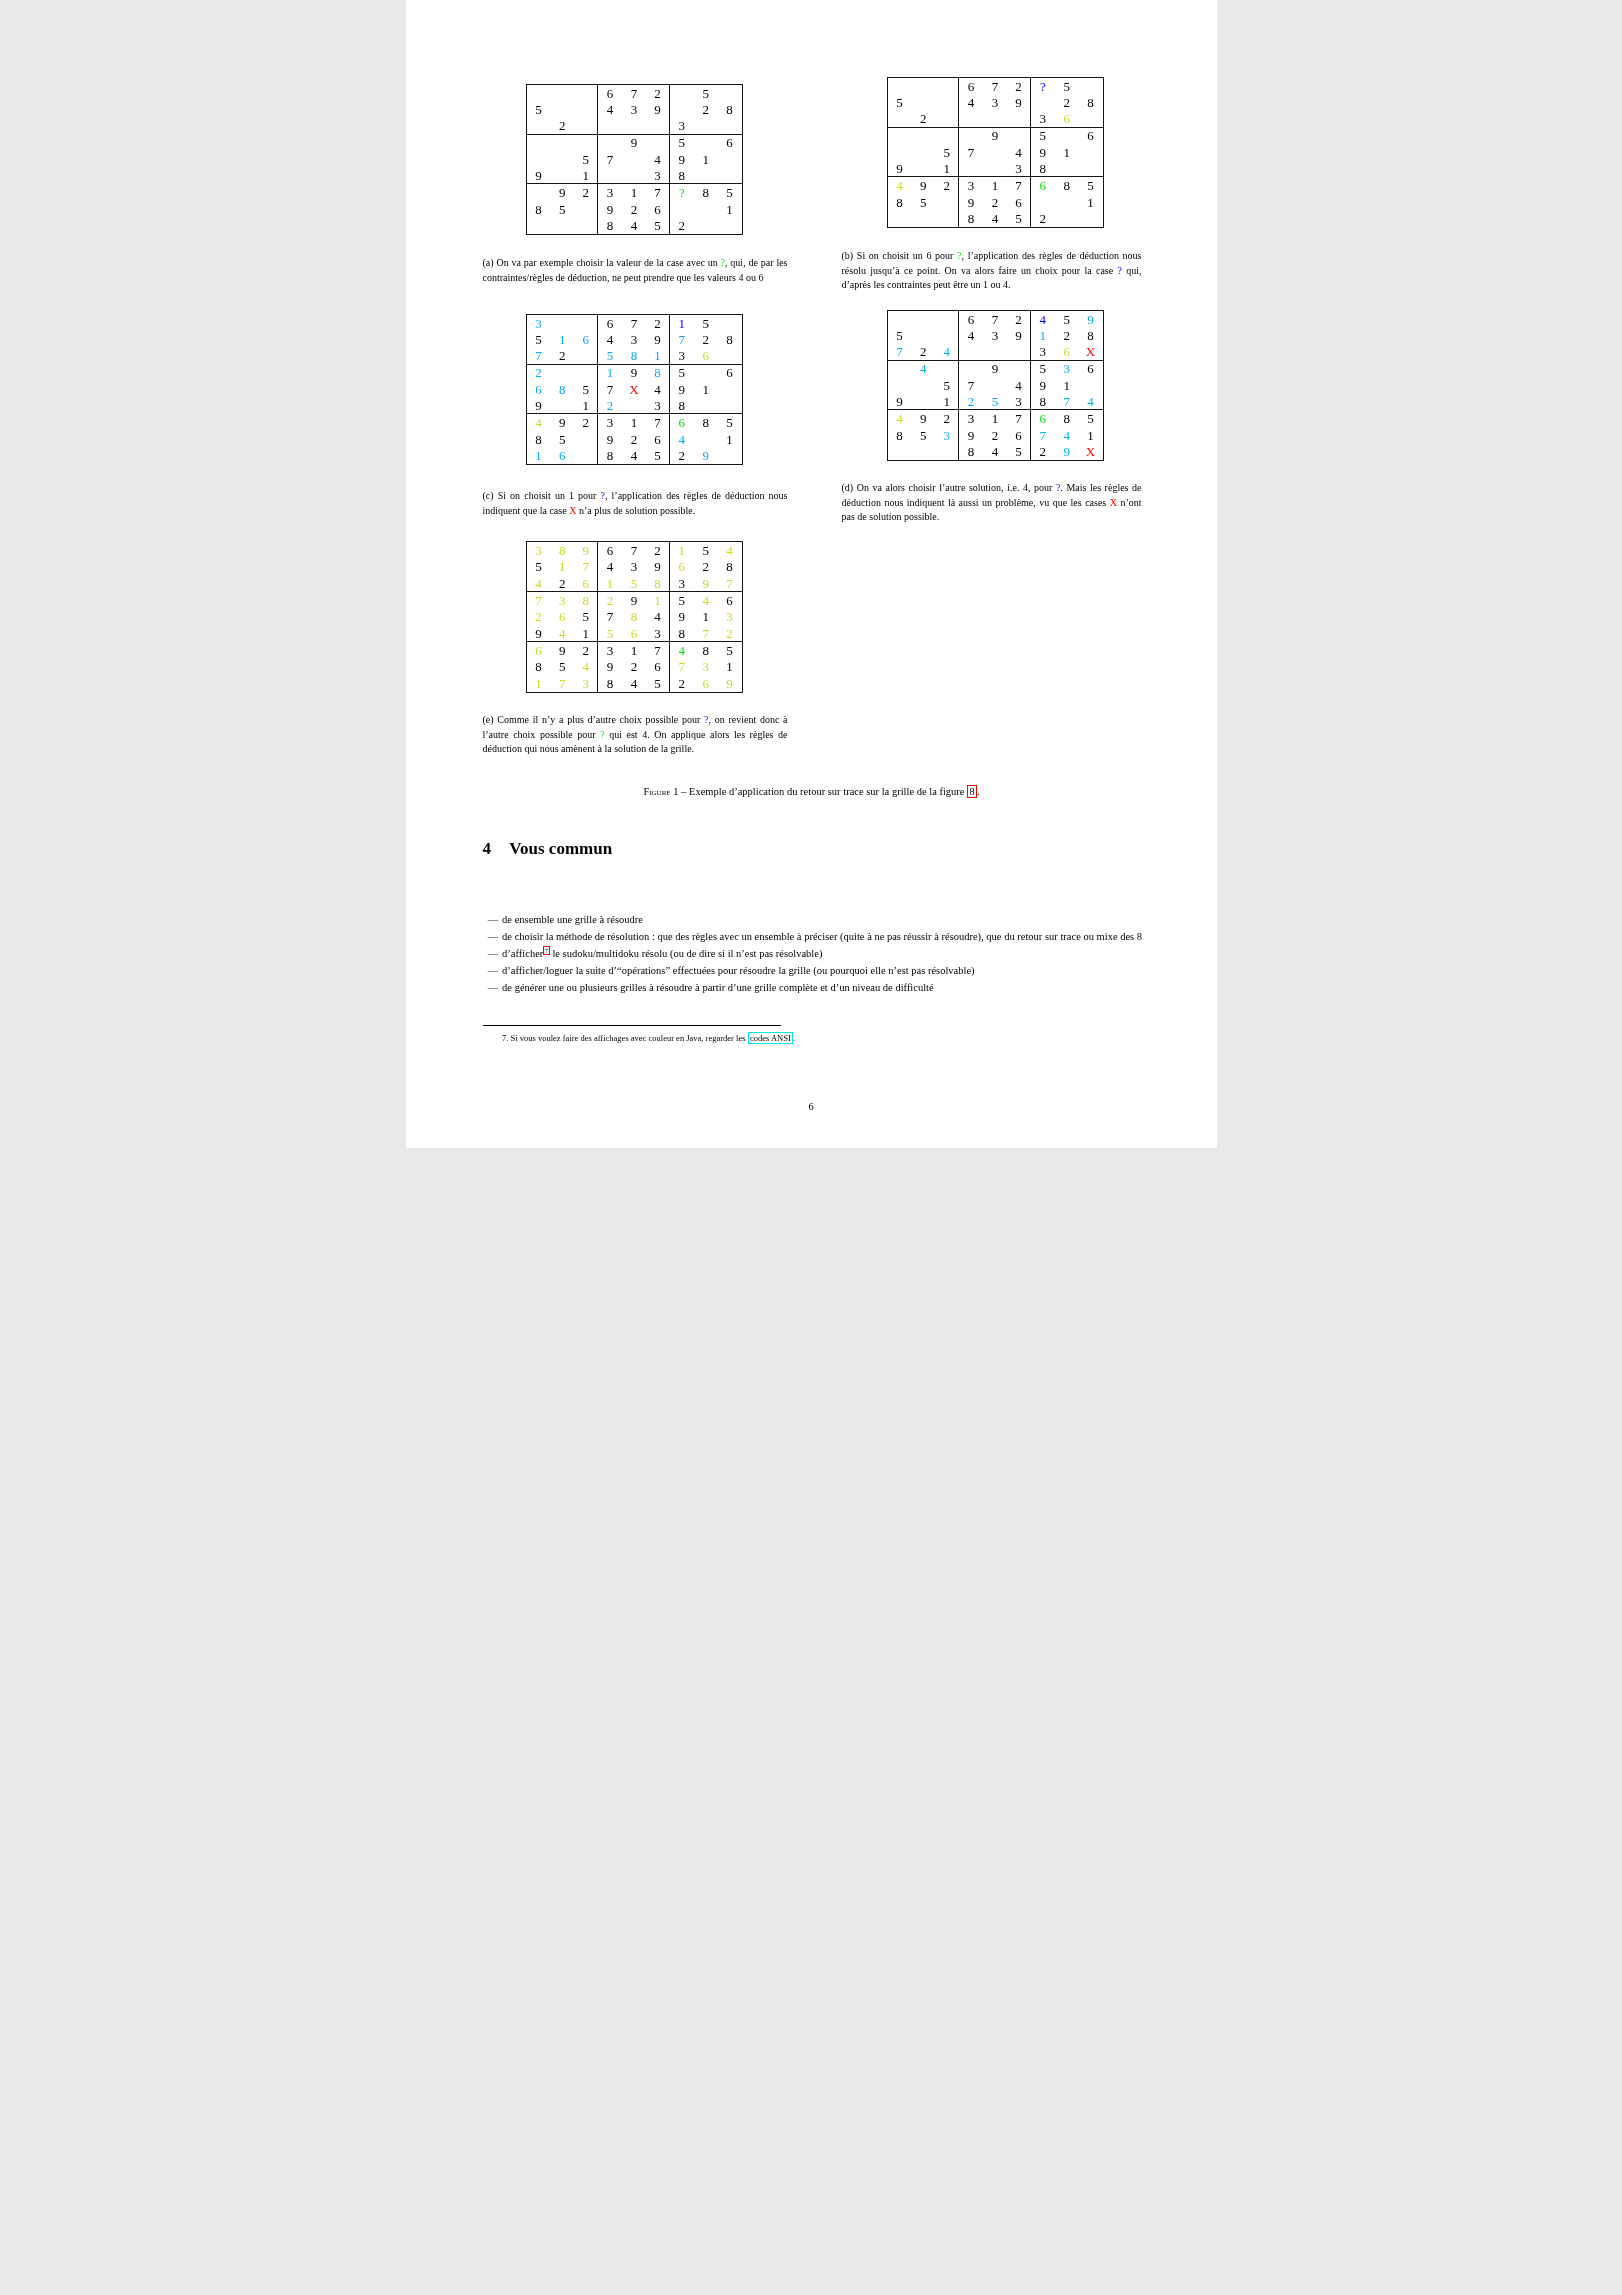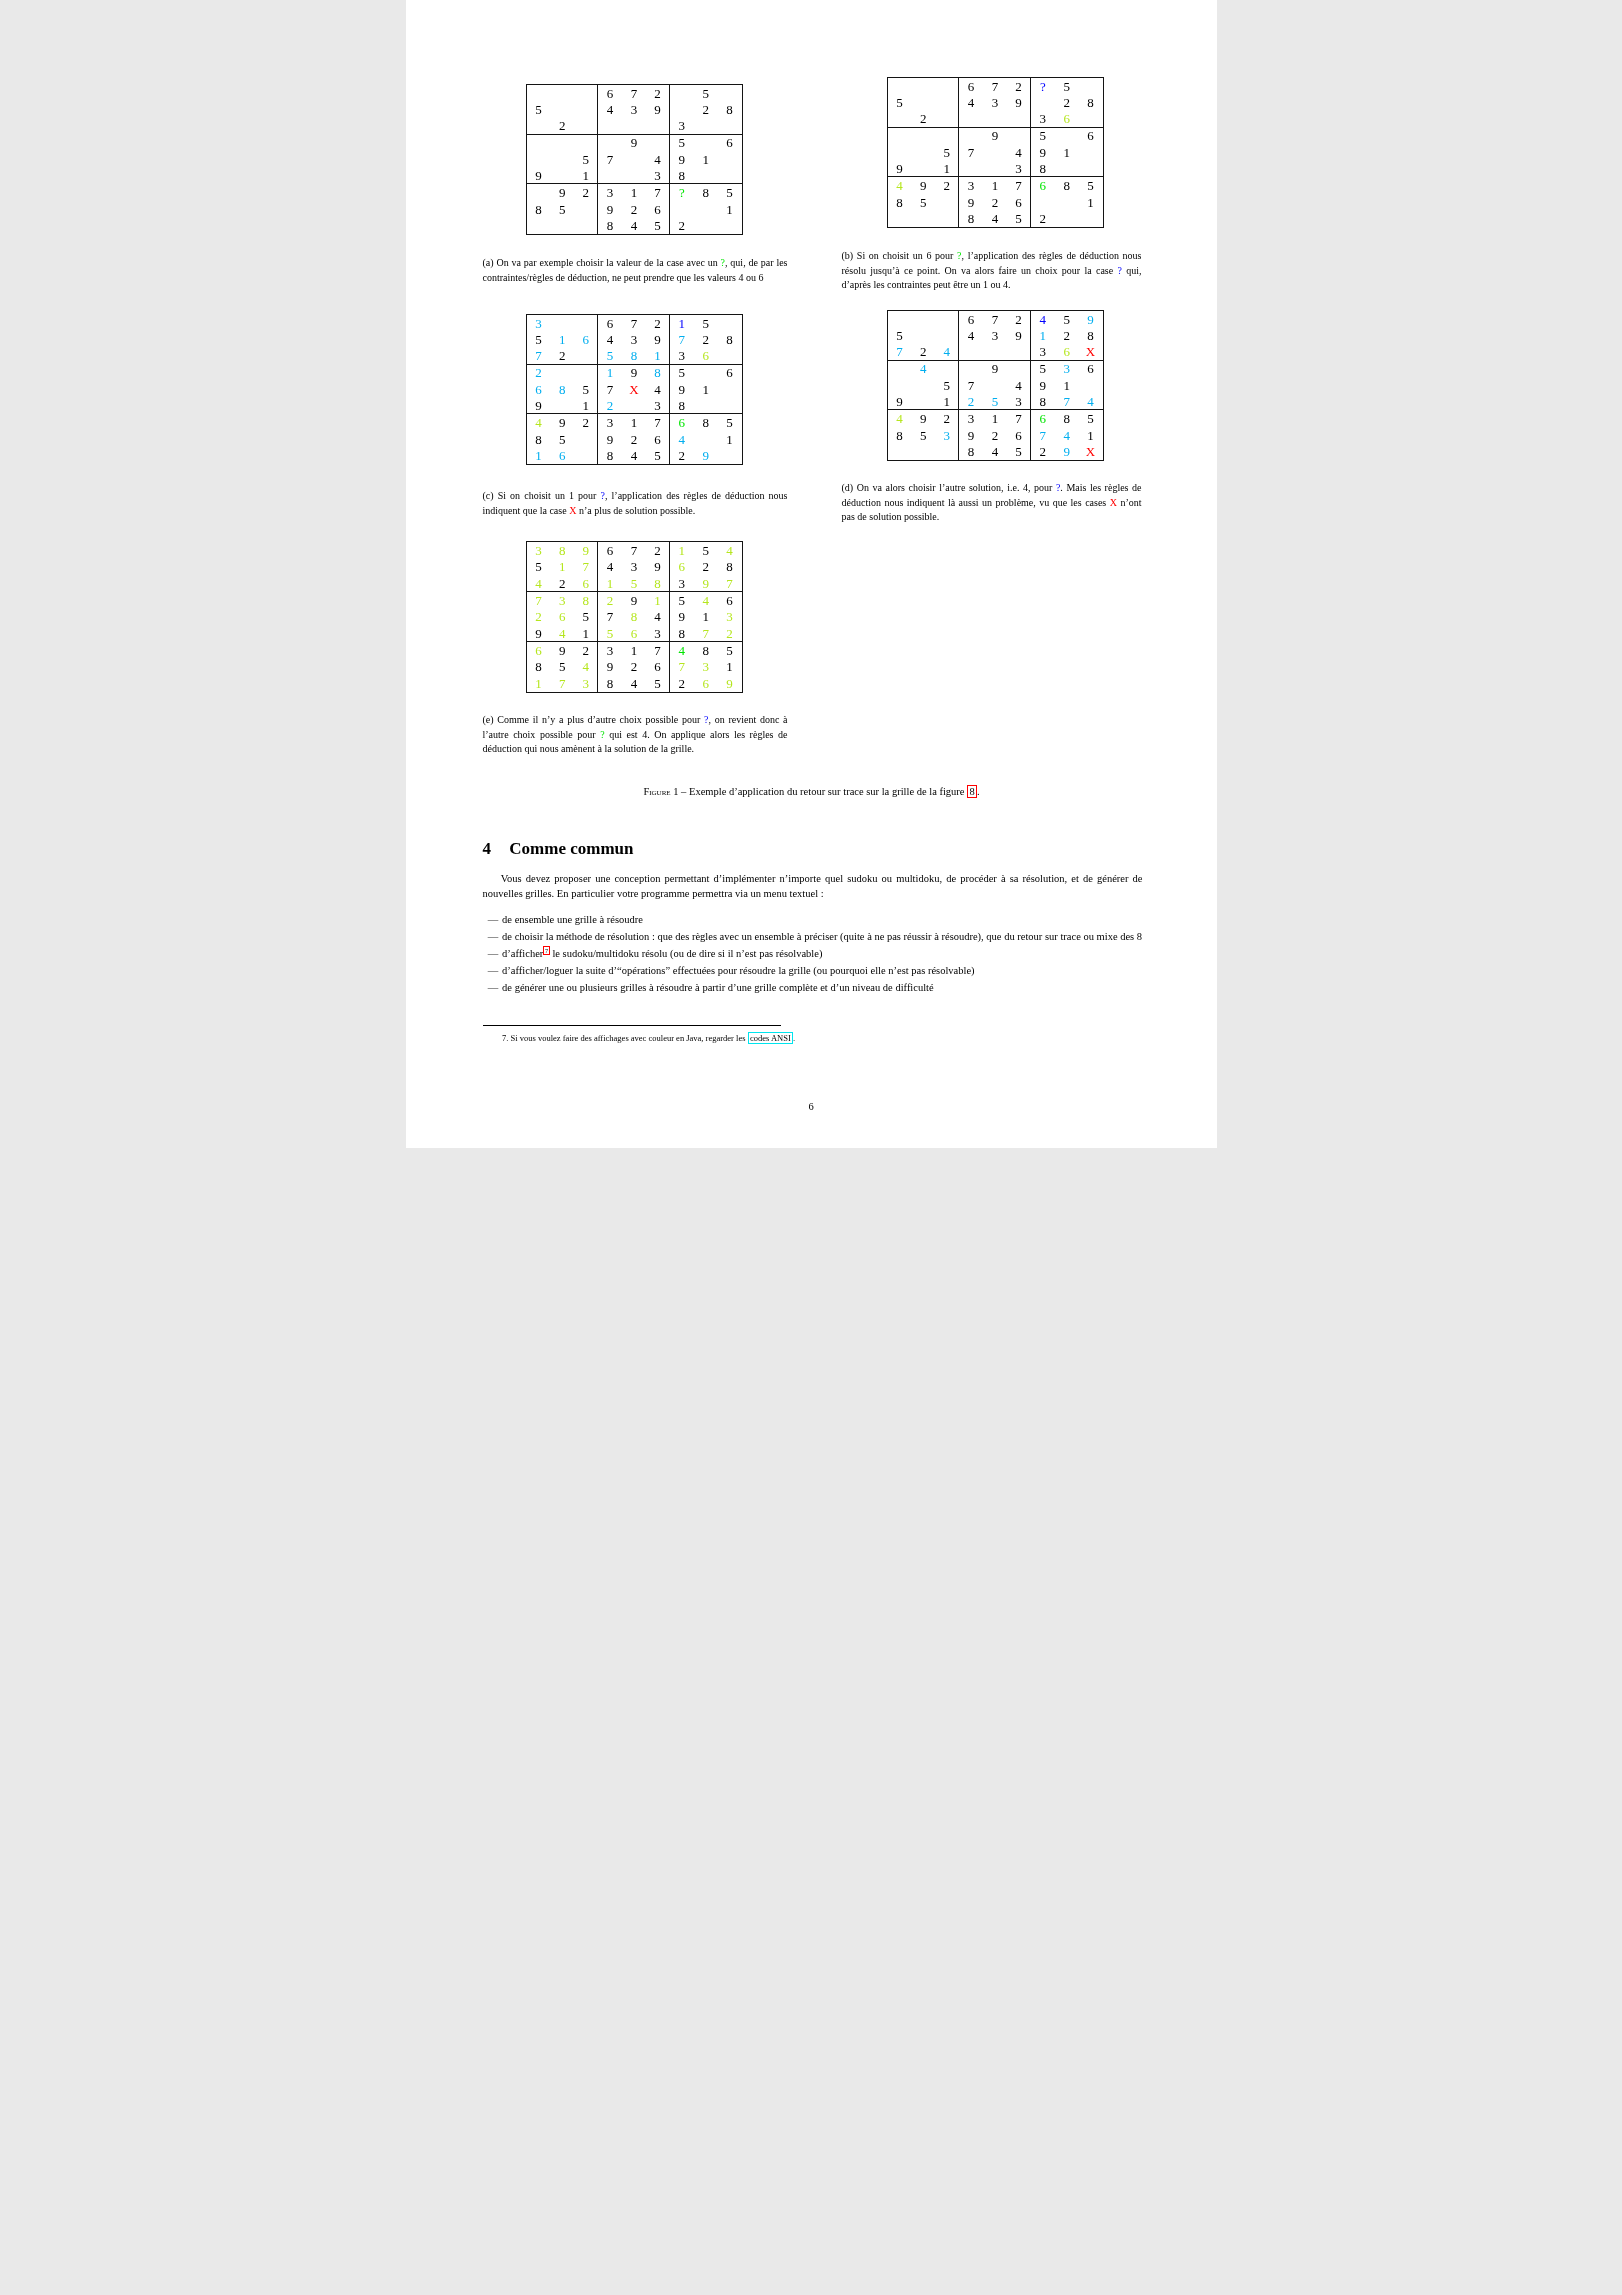--- a/index.html
+++ b/index.html
@@ -495,24 +495,23 @@
 
   <div class="caption" id="cap-a"><span>(a) On va par exemple choisir la valeur de la case avec un </span><span style="color: rgb(0, 229, 0);">?</span><span>, qui, de par les contraintes/règles de déduction, ne peut prendre que les valeurs 4 ou 6</span></div>
   <div class="caption" id="cap-b"><span>(b) Si on choisit un 6 pour </span><span style="color: rgb(0, 229, 0);">?</span><span>, l’application des règles de déduction nous résolu jusqu’à ce point. On va alors faire un choix pour la case </span><span style="color: rgb(0, 0, 255);">?</span><span> qui, d’après les contraintes peut être un 1 ou 4.</span></div>
   <div class="caption" id="cap-c"><span>(c) Si on choisit un 1 pour </span><span style="color: rgb(0, 0, 255);">?</span><span>, l’application des règles de déduction nous indiquent que la case </span><span style="color: rgb(255, 0, 0);">X</span><span> n’a plus de solution possible.</span></div>
   <div class="caption" id="cap-d"><span>(d) On va alors choisir l’autre solution, i.e. 4, pour </span><span style="color: rgb(0, 0, 255);">?</span><span>. Mais les règles de déduction nous indiquent là aussi un problème, vu que les cases </span><span style="color: rgb(255, 0, 0);">X</span><span> n’ont pas de solution possible.</span></div>
   <div class="caption" id="cap-e"><span>(e) Comme il n’y a plus d’autre choix possible pour </span><span style="color: rgb(0, 0, 255);">?</span><span>, on revient donc à l’autre choix possible pour </span><span style="color: rgb(0, 229, 0);">?</span><span> qui est 4. On applique alors les règles de déduction qui nous amènent à la solution de la grille.</span></div>
 
   <div class="figcaption"><span style="font-variant: small-caps;">Figure</span><span> 1 – Exemple d’application du retour sur trace sur la grille de la figure </span><span class="linkbox box-r">8</span><span>.</span></div>
 
   <h2 class="section-heading">
-    <span class="sec-num">4</span><span>Comme commun</span>
+    <span class="sec-num">4</span><span>Vous commun</span>
   </h2>
 
-  <p class="body-par">Vous devez proposer une conception permettant d’implémenter n’importe quel sudoku ou multidoku, de procéder à sa résolution, et de générer de nouvelles grilles. En particulier votre programme permettra via un menu textuel :</p>
 
   <ul class="menu-list">
     <li><span class="dash">—</span><span><span>de ensemble une grille à résoudre</span></span></li>
     <li><span class="dash">—</span><span><span>de choisir la méthode de résolution : que des règles avec un ensemble à préciser (quite à ne pas réussir à résoudre), que du retour sur trace ou mixe des 8</span></span></li>
     <li><span class="dash">—</span><span><span>d’afficher</span><sup class="linkbox box-r">7</sup><span> le sudoku/multidoku résolu (ou de dire si il n’est pas résolvable)</span></span></li>
     <li><span class="dash">—</span><span><span>d’afficher/loguer la suite d’“opérations” effectuées pour résoudre la grille (ou pourquoi elle n’est pas résolvable)</span></span></li>
     <li><span class="dash">—</span><span><span>de générer une ou plusieurs grilles à résoudre à partir d’une grille complète et d’un niveau de difficulté</span></span></li>
   </ul>
 
   <div class="footnote-rule"></div>

